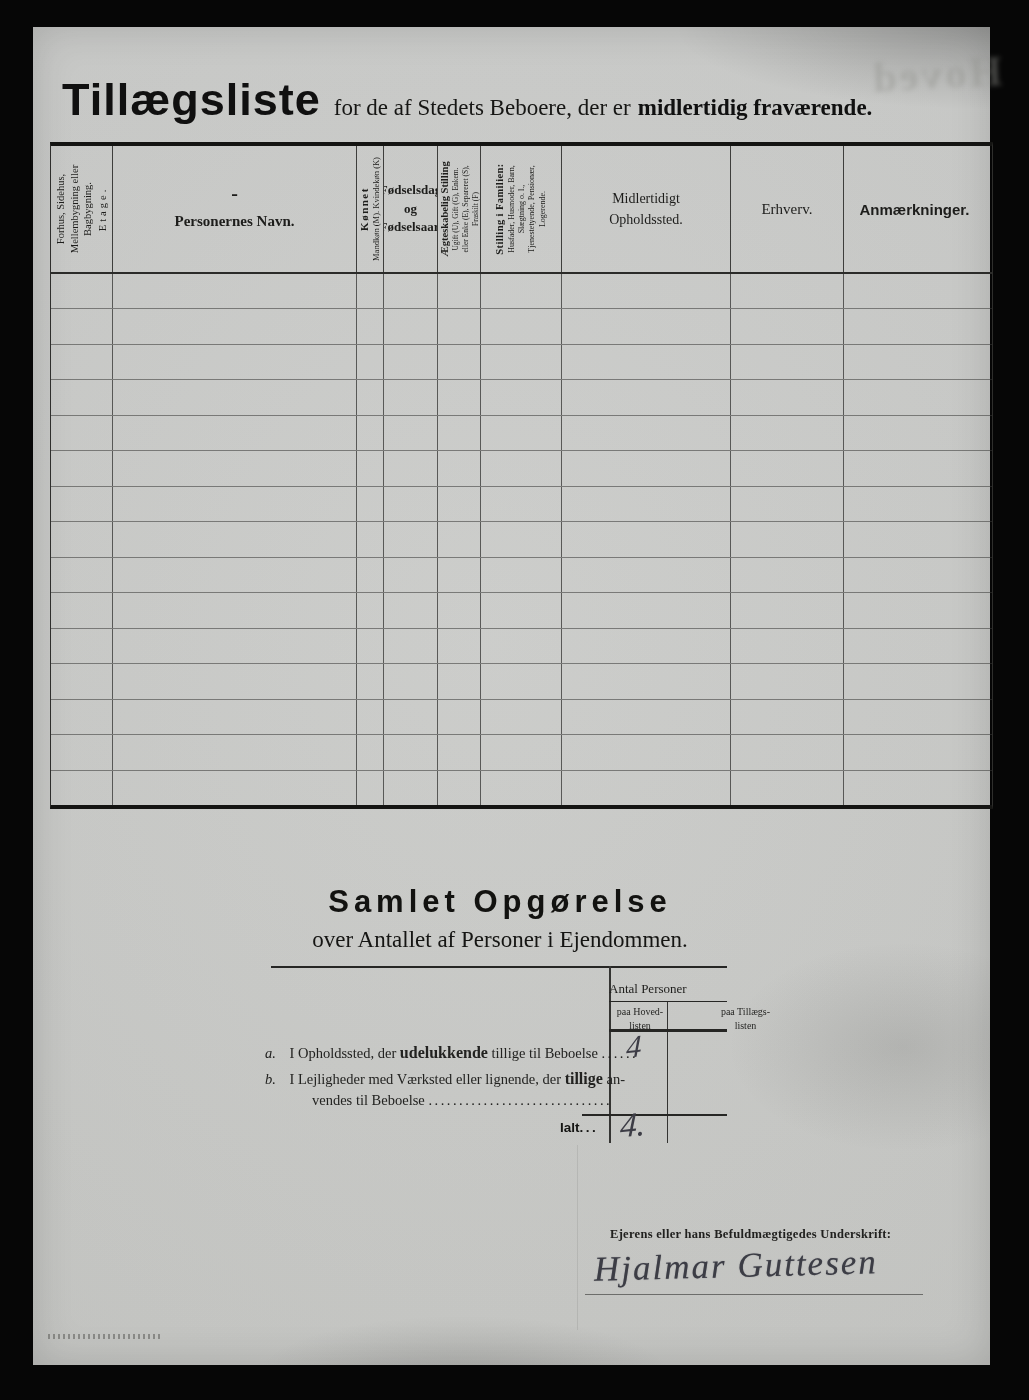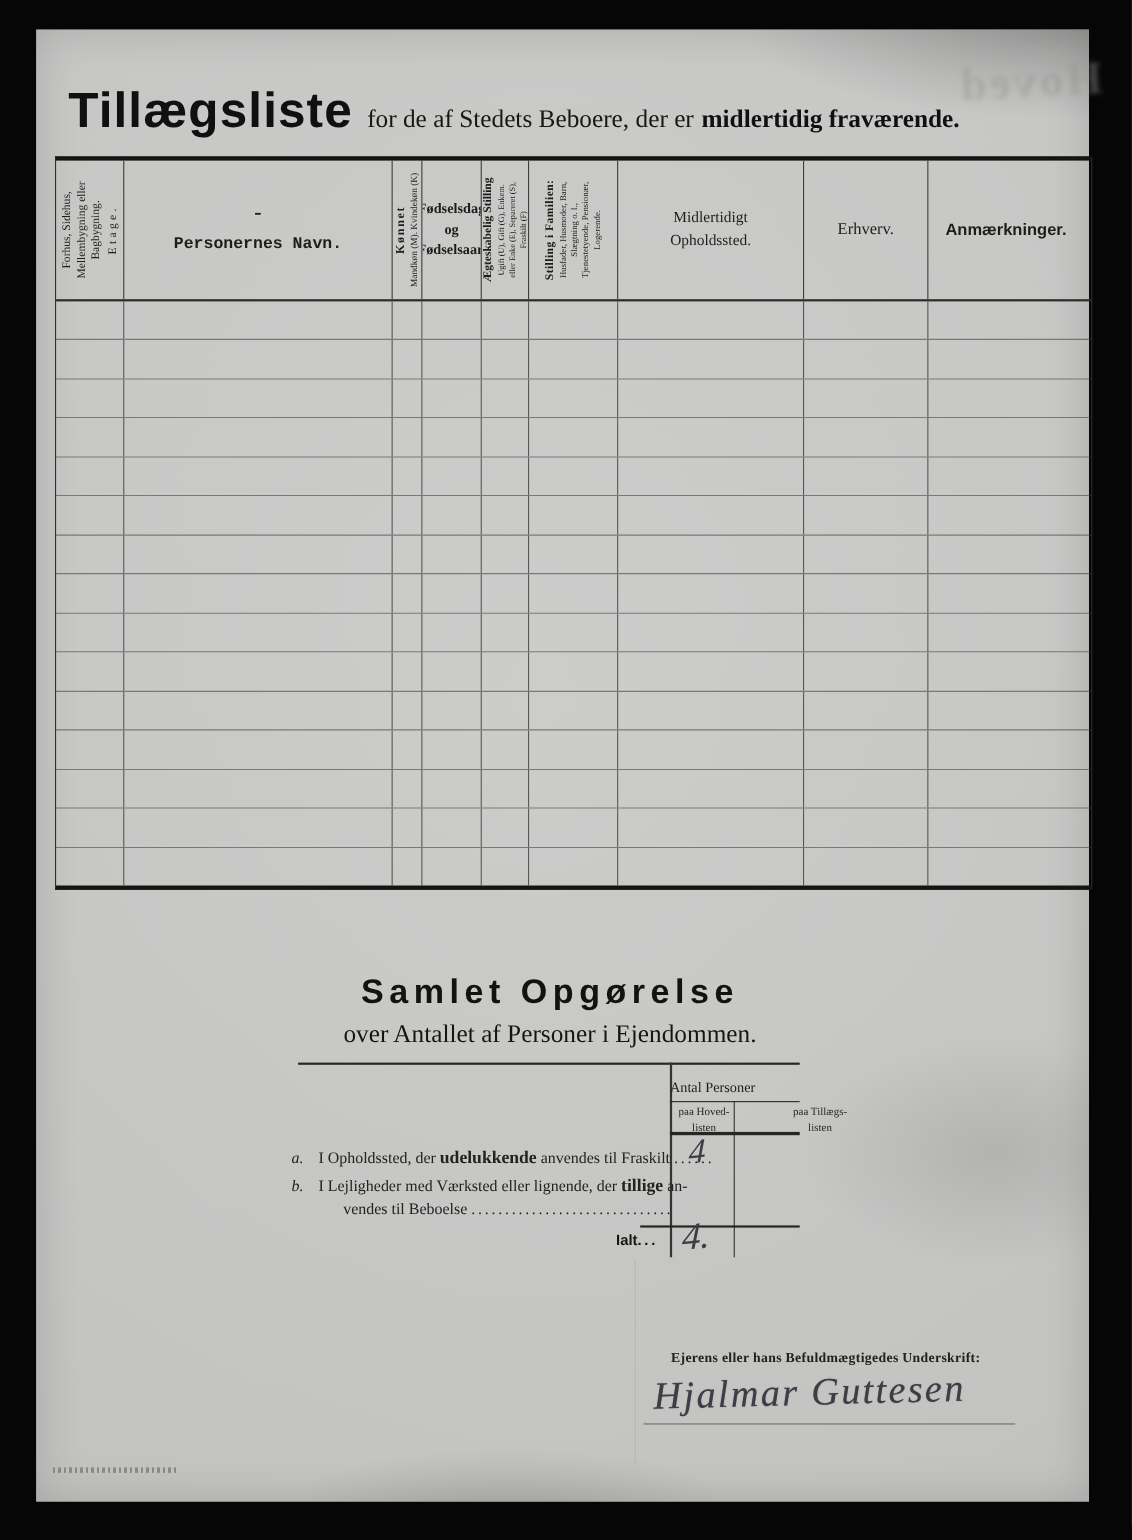--- a/index.html
+++ b/index.html
@@ -38,21 +38,21 @@
   .thead{height:126px;border-bottom:2px solid #2b2b29;}
   .hcell{position:relative;border-right:1px solid #3e3e3c;display:flex;flex-direction:column;
     align-items:center;justify-content:center;text-align:center;overflow:hidden;}
   .hcell:last-child{border-right:none;}
   .rot{position:absolute;left:50%;top:50%;width:118px;transform:translate(-50%,-50%) rotate(-90deg);
     text-align:center;}
   .rot div{white-space:nowrap;}
   .h-building div{font-size:10.5px;line-height:1.3;}
   .h-building .etage{letter-spacing:3px;margin-top:1px;}
   .name-dash{font-weight:bold;font-size:20px;line-height:8px;margin-bottom:16px;}
-  .name-label{font-family:Liberation Mono, monospace;font-weight:bold;font-size:15px;text-align:center;}
+  .name-label{font-family:Liberation Serif, serif;font-weight:bold;font-size:15px;text-align:center;}
   .h-sex .big{font-weight:bold;font-size:11px;letter-spacing:1.5px;line-height:1.2;}
   .h-sex .small{font-size:8.5px;line-height:1.3;}
   .h-birth div{font-size:13px;line-height:1.45;font-weight:bold;}
   .h-marital .big{font-weight:bold;font-size:10.5px;line-height:1.25;}
   .h-marital .small{font-size:7.5px;line-height:1.3;}
   .h-family .big{font-weight:bold;font-size:10.5px;letter-spacing:.4px;line-height:1.3;}
   .h-family .small{font-size:8px;line-height:1.3;}
   .h-plain{font-size:15px;}
   .h-two div{font-size:14px;line-height:1.5;}
   .h-bold{font-family:"Liberation Sans",sans-serif;font-weight:bold;font-size:15px;}
@@ -377,21 +377,21 @@
   </div>
   <div class="sub-col sub-col-2">
     <div>paa Tillægs-</div>
     <div>listen</div>
   </div>
 
   <div class="sum-row row-a">
     <span class="prefix">a.</span>
     <span>I Opholdssted, der</span>
     <span class="boldword">udelukkende</span>
-    <span>anvendes til Fraskilt</span>
+    <span>tillige til Beboelse</span>
     <span class="dots">......</span>
   </div>
 
   <div class="sum-row row-b1">
     <span class="prefix">b.</span>
     <span>I Lejligheder med Værksted eller lignende, der</span>
     <span class="boldword">tillige</span>
     <span>an-</span>
   </div>
   <div class="sum-row row-b2">

